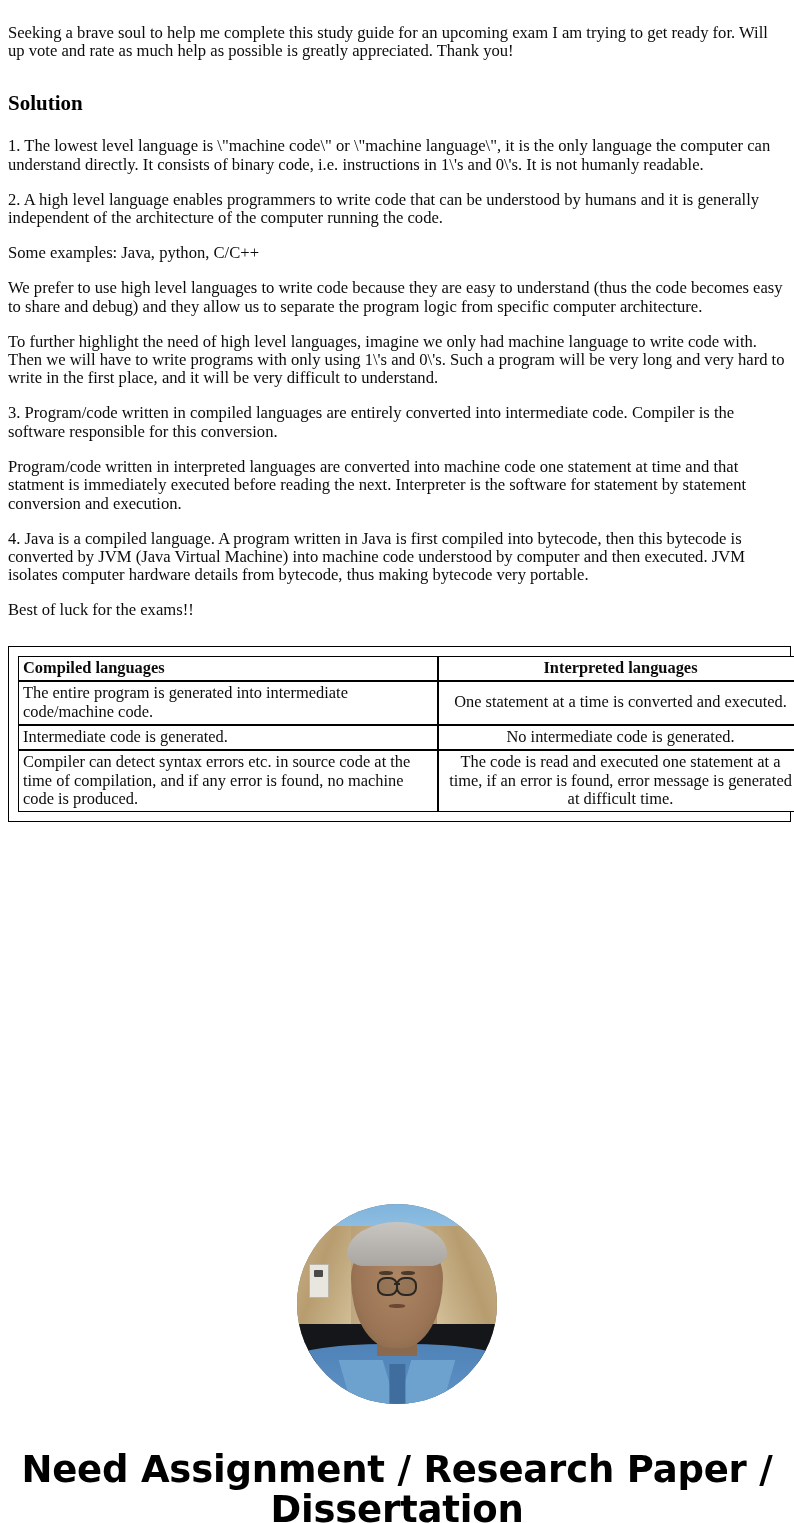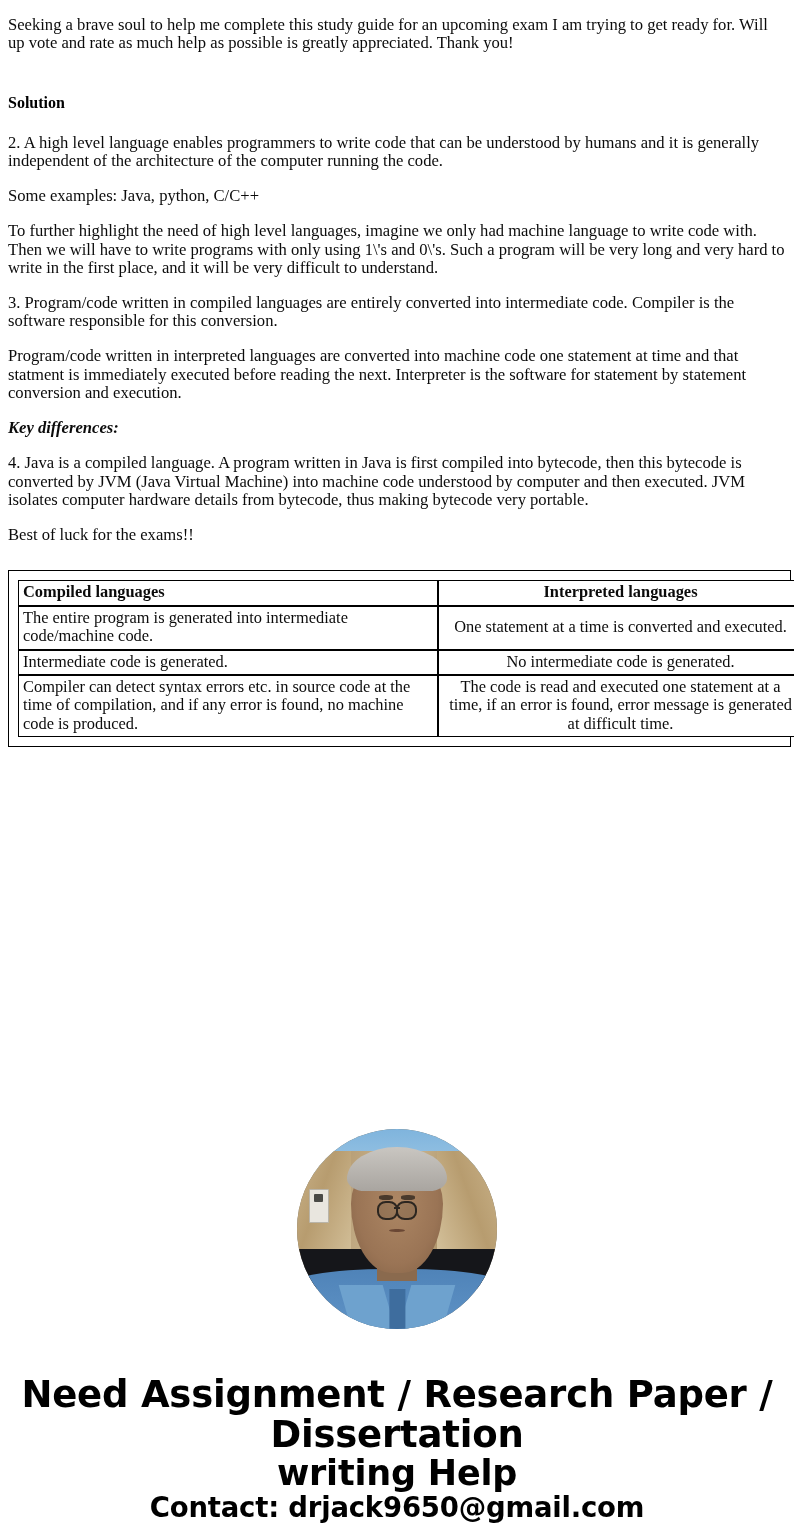--- a/index.html
+++ b/index.html
@@ -15,34 +15,34 @@
     color: #000000;
     -webkit-font-smoothing: antialiased;
   }
   .page {
     width: 794px;
     box-sizing: border-box;
     padding: 8px;
     position: relative;
   }
   p.para {
-    margin: 8px 0 0 0;
+    margin: 16px 0 0 0;
     padding: 0;
     font-size: 16.6px;
     line-height: 1.11;
     text-align: left;
     color: #0b0b0b;
   }
   p.para + p.para {
     margin-top: 16.6px;
   }
   h2.solution {
-    font-size: 16px;
-    font-weight: bold;
-    margin: 41px 0 22px 0;
+    font-size: 21px;
+    font-weight: bold;
+    margin: 31px 0 22px 0;
     padding: 0;
     line-height: 1.12;
     color: #000;
   }
   .keydiff {
     font-weight: bold;
     font-style: italic;
     font-size: 16.6px;
     line-height: 1.11;
     margin: 16.6px 0 0 0;
@@ -203,27 +203,28 @@
 </style>
 </head>
 <body>
 
 <div class="page">
 
   <p class="para">Seeking a brave soul to help me complete this study guide for an upcoming exam I am trying to get ready for. Will up vote and rate as much help as possible is greatly appreciated. Thank you!</p>
 
   <h2 class="solution">Solution</h2>
 
+  <p class="para">1. The lowest level language is \"machine code\" or \"machine language\", it is the only language the computer can understand directly. It consists of binary code, i.e. instructions in 1\'s and 0\'s. It is not humanly readable.</p>
   <p class="para">2. A high level language enables programmers to write code that can be understood by humans and it is generally independent of the architecture of the computer running the code.</p>
   <p class="para">Some examples: Java, python, C/C++</p>
+  <p class="para">We prefer to use high level languages to write code because they are easy to understand (thus the code becomes easy to share and debug) and they allow us to separate the program logic from specific computer architecture.</p>
   <p class="para">To further highlight the need of high level languages, imagine we only had machine language to write code with. Then we will have to write programs with only using 1\'s and 0\'s. Such a program will be very long and very hard to write in the first place, and it will be very difficult to understand.</p>
   <p class="para">3. Program/code written in compiled languages are entirely converted into intermediate code. Compiler is the software responsible for this conversion.</p>
   <p class="para">Program/code written in interpreted languages are converted into machine code one statement at time and that statment is immediately executed before reading the next. Interpreter is the software for statement by statement conversion and execution.</p>
 
-  <p class="para keydiff">Key differences:</p>
 
   <p class="para">4. Java is a compiled language. A program written in Java is first compiled into bytecode, then this bytecode is converted by JVM (Java Virtual Machine) into machine code understood by computer and then executed. JVM isolates computer hardware details from bytecode, thus making bytecode very portable.</p>
   <p class="para">Best of luck for the exams!!</p>
 
   <div class="tblwrap">
     <table class="cmp">
       <tbody>
         <tr class="headrow">
           <td class="col1">Compiled languages</td>
           <td class="col2">Interpreted languages</td>

